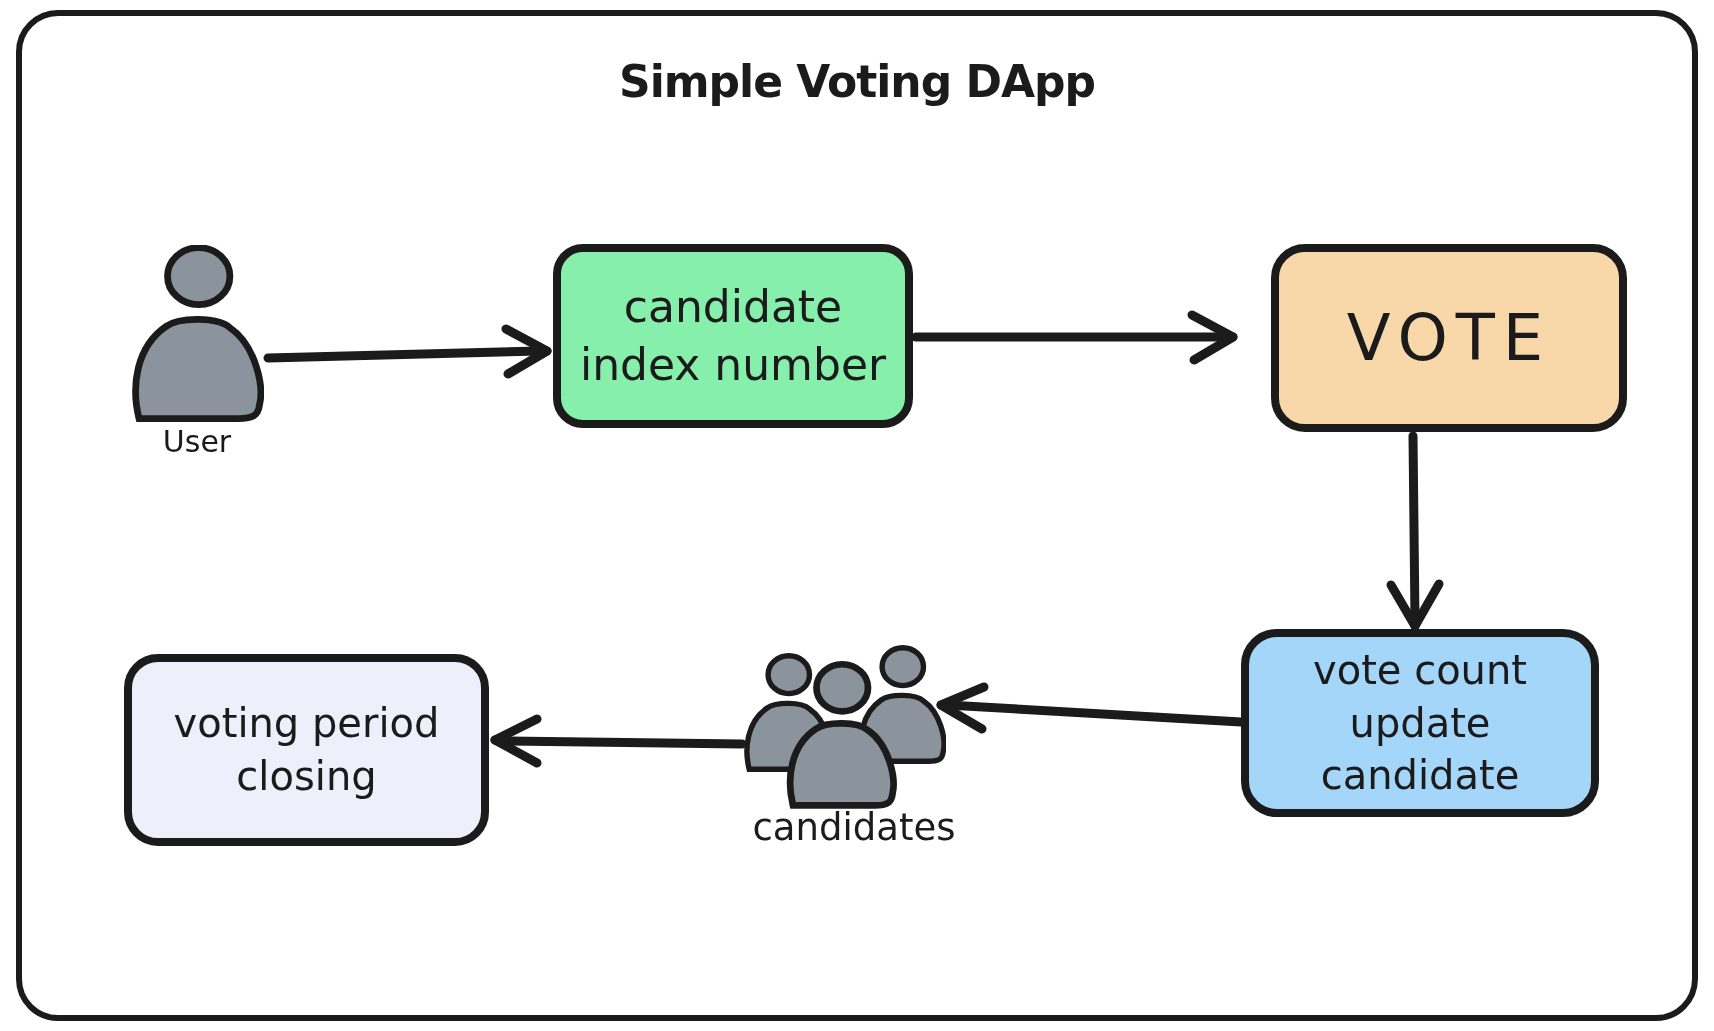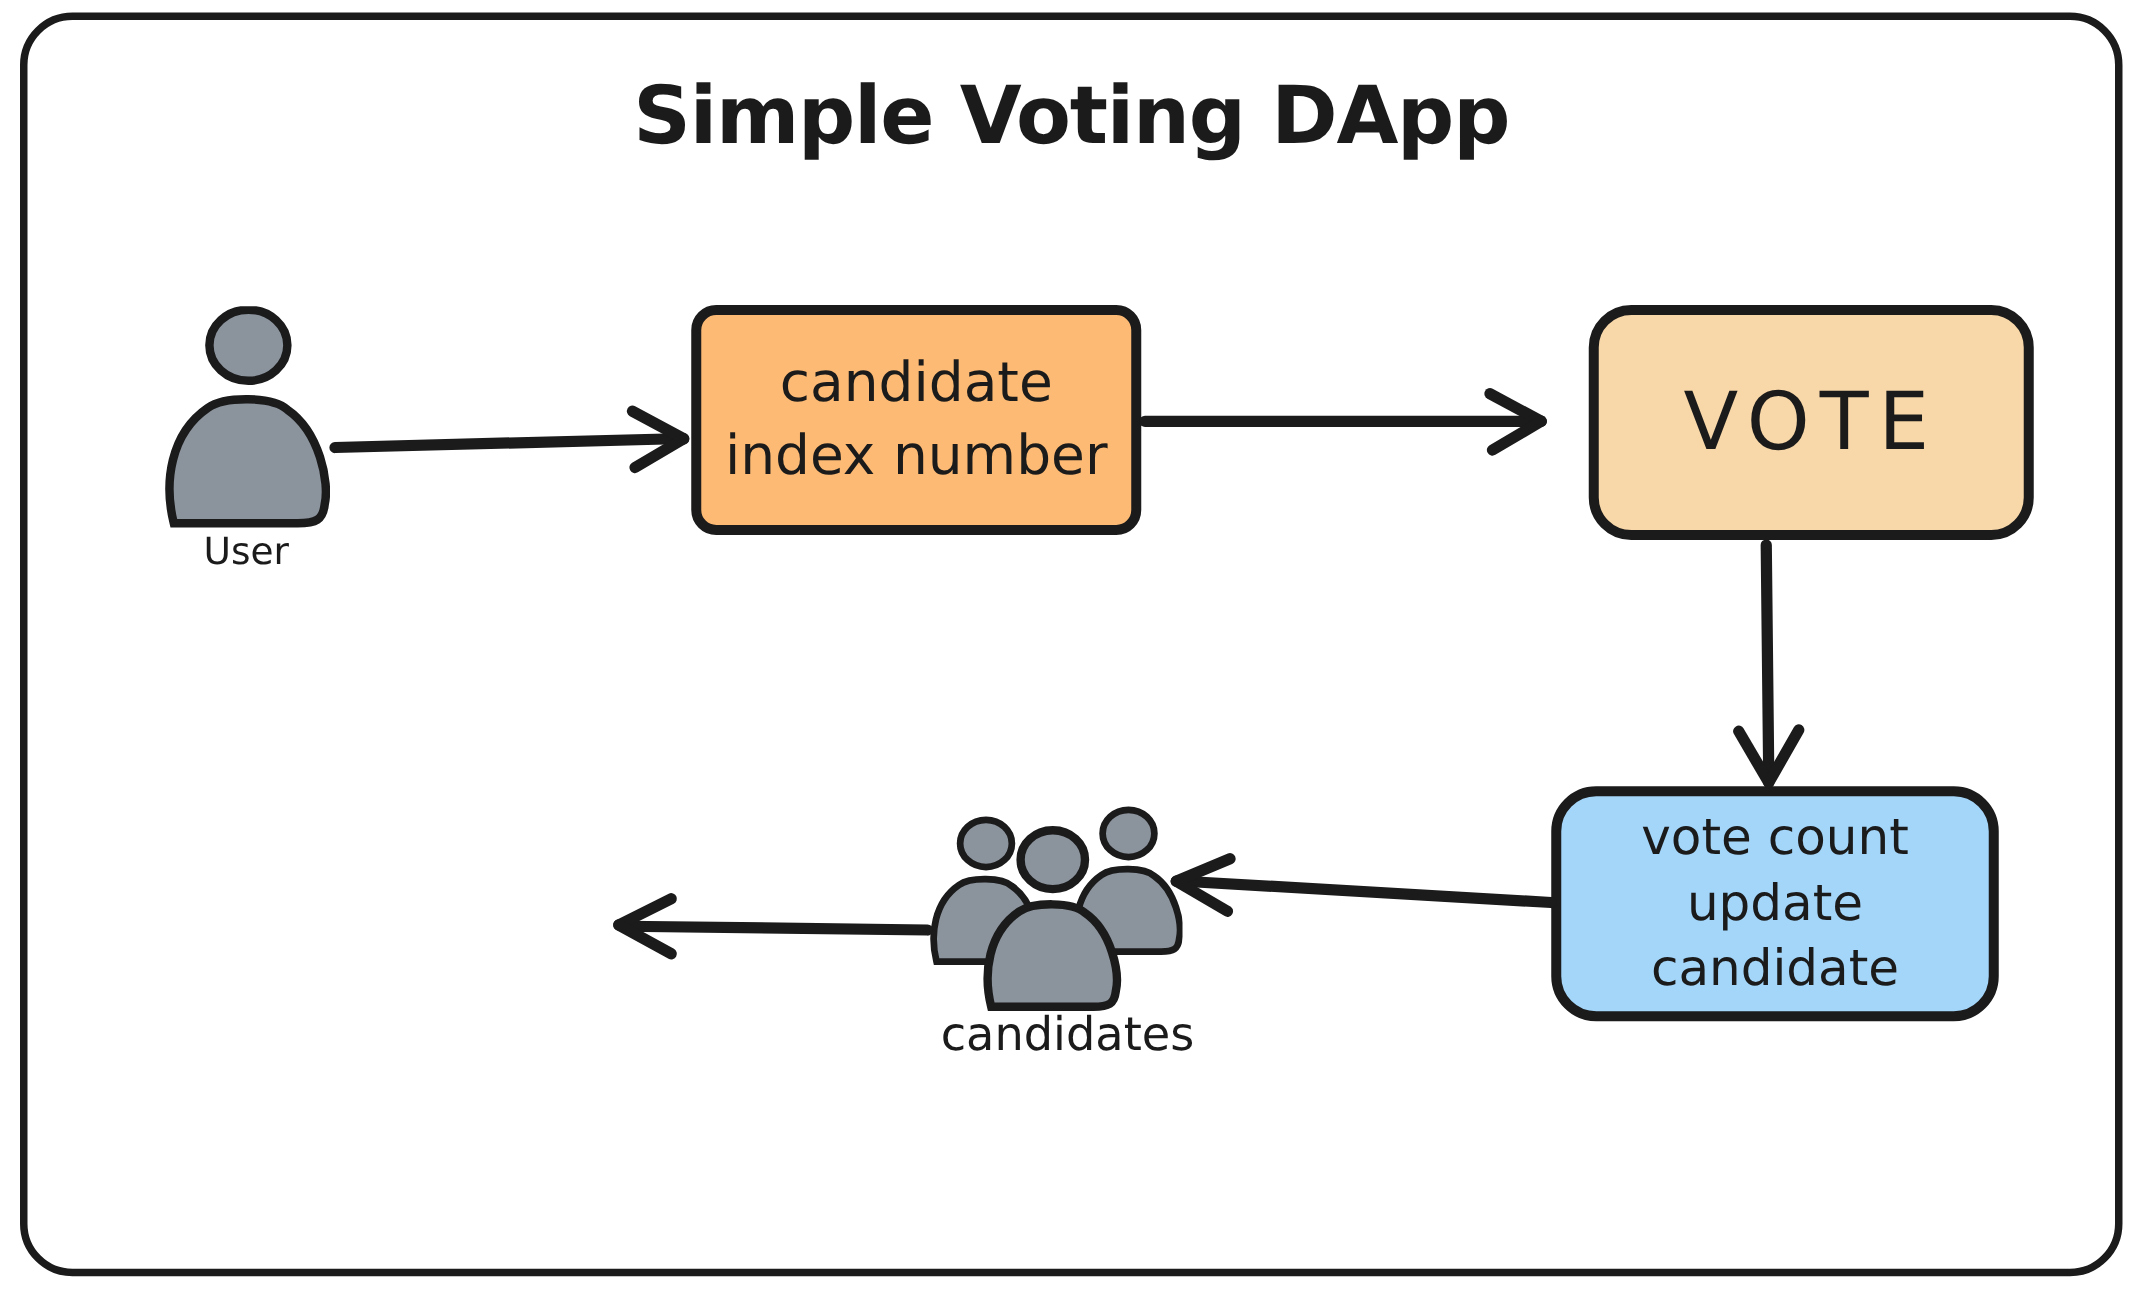--- a/index.html
+++ b/index.html
@@ -12,29 +12,29 @@
     overflow:hidden;
   }
   .frame{
     position:absolute;left:16px;top:10px;width:1682px;height:1011px;
     box-sizing:border-box;
     border:6px solid #1b1b1b;border-radius:42px;
     background:transparent;
   }
   .title{
     position:absolute;left:50%;top:56px;transform:translateX(-50%);
-    font-size:64px;font-weight:600;letter-spacing:-1px;white-space:nowrap;
+    font-size:44px;font-weight:600;letter-spacing:-1px;white-space:nowrap;
   }
   .node{
     position:absolute;box-sizing:border-box;
     border:8px solid #1b1b1b;
     display:flex;flex-direction:column;align-items:center;justify-content:center;
     text-align:center;line-height:1.32;font-weight:500;
   }
-  .node-green{left:553px;top:244px;width:360px;height:184px;border-radius:20px;background:#fdba74;font-size:44px;}
+  .node-green{left:553px;top:244px;width:360px;height:184px;border-radius:30px;background:#86efac;font-size:44px;}
   .node-orange{left:1240px;top:244px;width:356px;height:188px;border-radius:34px;background:#f8d7a8;font-size:64px;letter-spacing:8px;font-weight:500;margin-left:31px;}
   .node-blue{left:1241px;top:629px;width:358px;height:188px;border-radius:36px;background:#a4d6fa;font-size:40px;}
   .node-lavender{left:124px;top:654px;width:365px;height:192px;border-radius:34px;background:#efeefb;font-size:40px;}
   .icon-user{position:absolute;left:128px;top:245px;}
   .icon-group{position:absolute;left:742px;top:640px;}
   .cap{
     position:absolute;text-align:center;font-size:30px;font-weight:500;
   }
   .cap-user{left:107px;top:424px;width:180px;}
   .cap-candidates{left:744px;top:806px;width:220px;font-size:37px;}
@@ -76,20 +76,24 @@
         <ellipse cx="52" cy="23" rx="23" ry="21" fill="#8b939d" stroke="#1b1b1b" stroke-width="6"></ellipse>
         <path d="M8 128 C2 104 6 75 28 60 C38 53 66 53 75 61 C94 74 100 104 97 117 C96 126 92 128 81 128 Z" fill="#8b939d" stroke="#1b1b1b" stroke-width="6"></path>
       </g>
     </defs>
     <use href="#person" transform="translate(0,14) scale(0.9)"></use>
     <use href="#person" transform="translate(114,6) scale(0.9)"></use>
     <use href="#person" transform="translate(42,22) scale(1.12)"></use>
   </svg>
   <div class="cap cap-candidates">candidates</div>
 
+  <div class="node node-lavender">
+    <span>voting period</span>
+    <span>closing</span>
+  </div>
 
   <svg class="arrows" width="1714" height="1031" viewBox="0 0 1714 1031">
     <g>
       <path d="M268 358 C360 356 450 353 540 351"></path>
       <path d="M506 329 L547 351"></path>
       <path d="M508 374 L547 351"></path>
     </g>
     <g>
       <path d="M916 337 L1228 337"></path>
       <path d="M1192 315 L1233 337"></path>

